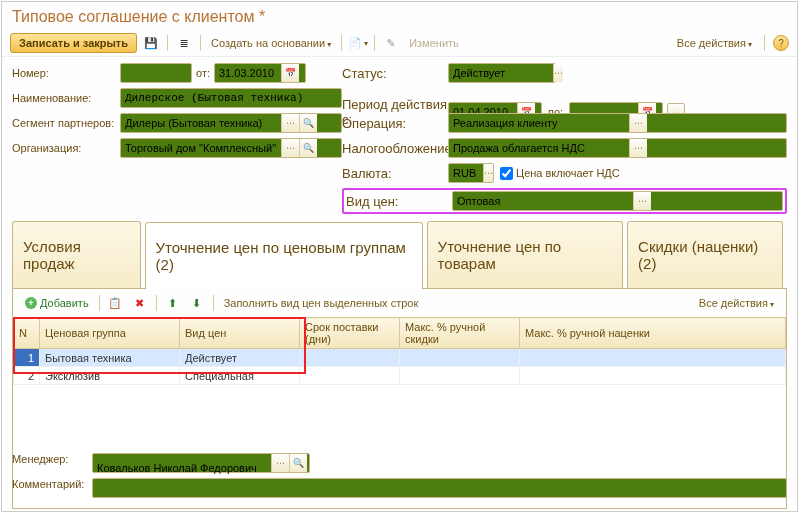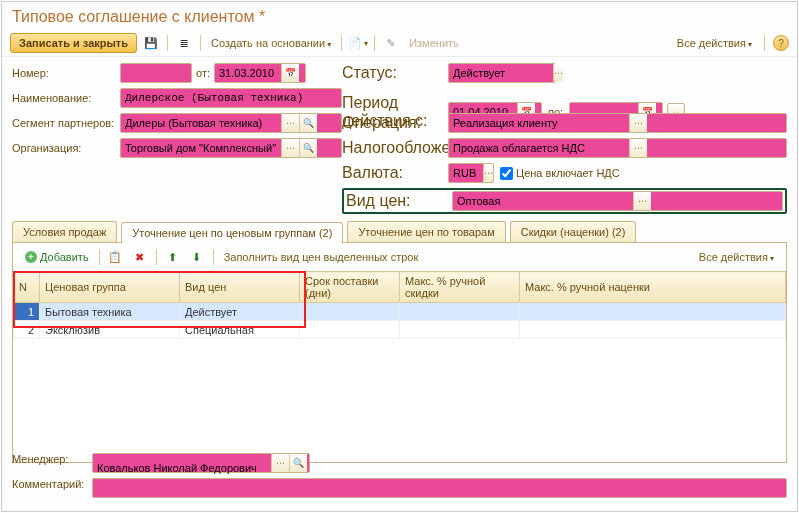--- a/index.html
+++ b/index.html
@@ -75,26 +75,26 @@
     justify-content: center;
     font-size: 10px;
     color: #7a5c1a;
     cursor: pointer;
   }
   .form-area {
     padding: 6px 10px 2px 10px;
   }
   .row { display: flex; align-items: flex-start; margin-bottom: 3px; height: 22px; }
   .lbl { width: 108px; color: #6a4c10; font-size: 11px; }
-  .lbl2 { width: 106px; color: #6a4c10; font-size: 16px; }
+  .lbl2 { width: 106px; color: #6a4c10; font-size: 13px; }
   .input-wrap {
     display: flex;
     align-items: center;
     border: 1px solid #c7b585;
-    background: #ec4899;
+    background: #4d7c0f;
     height: 20px;
     border-radius: 2px;
   }
   .input-wrap input[type=text] {
     border: none;
     outline: none;
     font-size: 11px;
     padding: 0 4px;
     height: 18px;
     background: transparent;
@@ -106,37 +106,37 @@
     background: linear-gradient(#fdfdfd,#f2eacb);
     cursor: pointer;
     font-size: 9px;
     color: #7a5c1a;
     display: inline-flex;
     align-items:center;
     justify-content:center;
   }
   .left-col { width: 330px; display:flex; align-items:center; }
   .right-col { display:flex; align-items:center; flex:1; }
-  .highlight-red { border: 2px solid #14532d; padding: 1px 2px; border-radius:2px; }
+  .highlight-red { border: 2px solid #d946ef; padding: 1px 2px; border-radius:2px; }
   .tabs {
     display: flex;
     border-bottom: 1px solid #c7b585;
     margin: 6px 10px 0 10px;
     position: relative;
     align-items:flex-end;
   }
   .tab {
-    padding: 4px 10px;
+    padding: 16px 10px;
     border: 1px solid #c7b585;
     border-bottom: none;
     background: linear-gradient(#fdf7e4,#f5ecc8);
     margin-right: 4px;
     cursor: pointer;
     color: #6a4c10;
-    font-size: 11px;
+    font-size: 15px;
     border-radius: 3px 3px 0 0;
   }
   .tab.active {
     background: #fff;
     position: relative;
     top: 1px;
   }
   .subtoolbar {
     display:flex;
     align-items:center;

